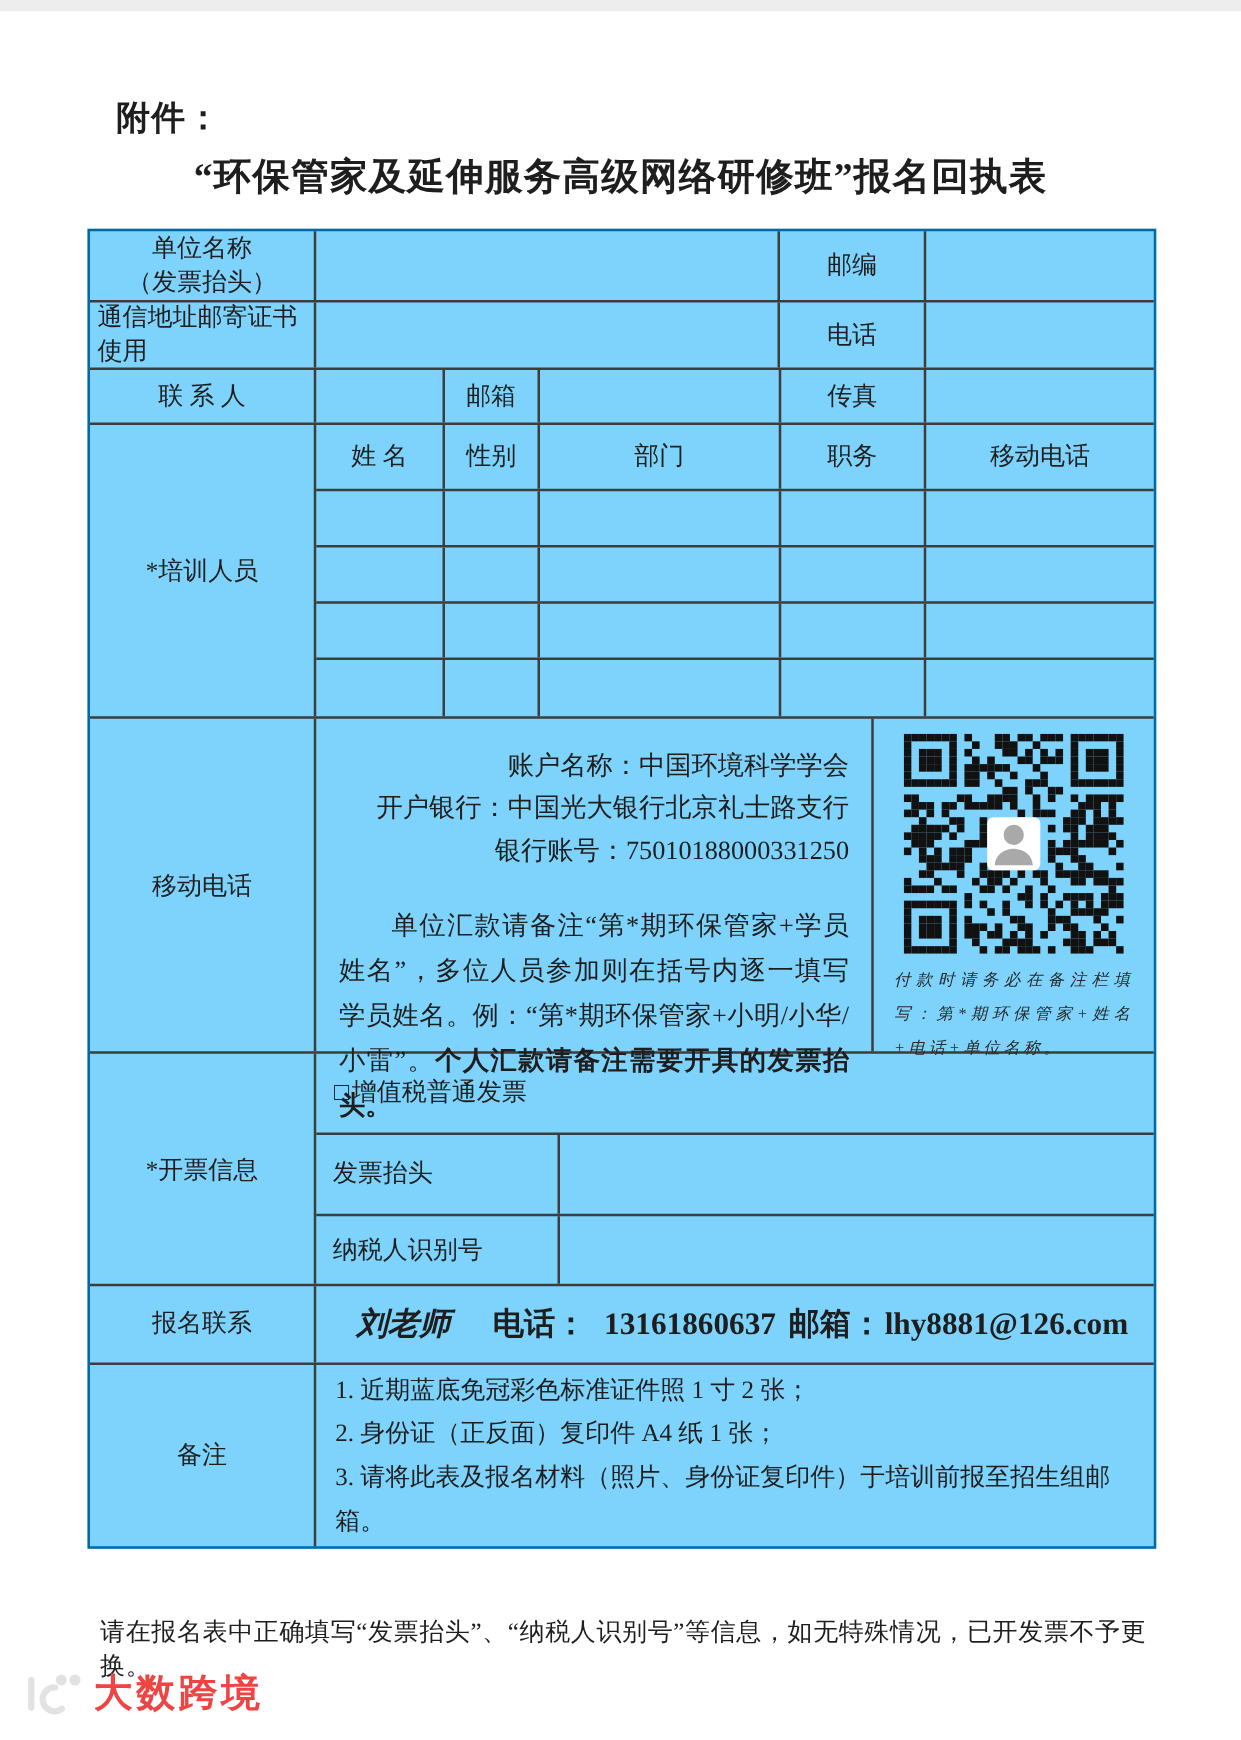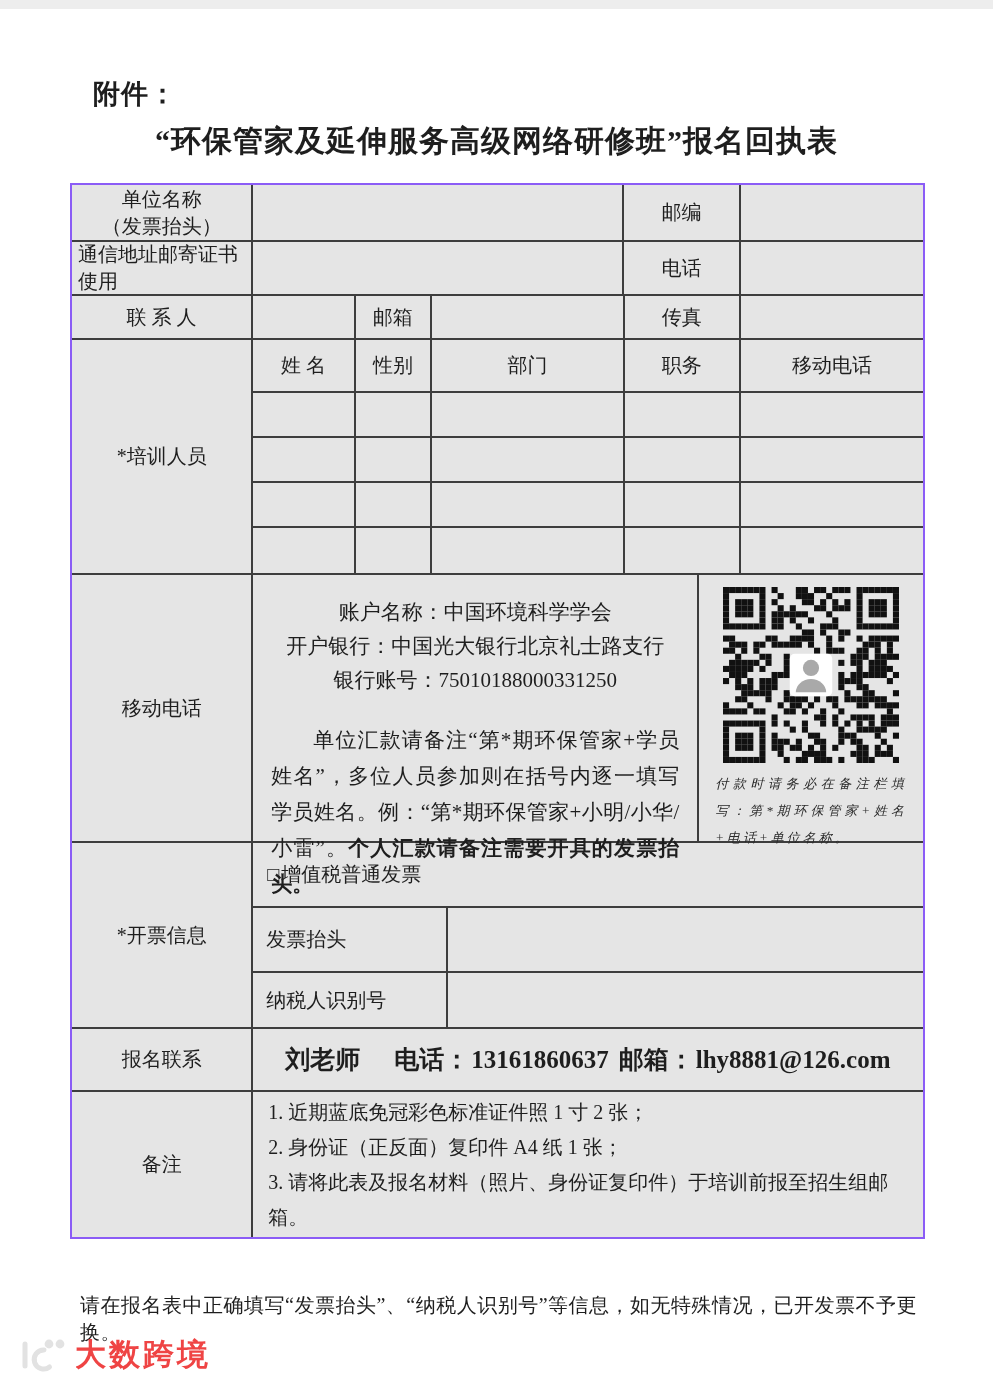--- a/index.html
+++ b/index.html
@@ -5,21 +5,21 @@
   html,body{margin:0;padding:0;background:#fff;}
   *{box-sizing:border-box;}
   .page{
     position:relative;width:993px;height:1392px;background:#ffffff;
     font-family:"Liberation Serif","DejaVu Serif",serif;color:#1e1e1e;overflow:hidden;
   }
   .scan-edge{position:absolute;left:0;top:0;width:100%;height:9px;background:#ededed;}
   .attach{position:absolute;left:93px;top:76px;font-size:27px;font-weight:bold;letter-spacing:1px;}
   .title{position:absolute;left:0;right:0;top:121px;text-align:center;font-size:30px;font-weight:bold;letter-spacing:1px;}
 
-  .formtable{position:absolute;left:70px;top:183px;width:855px;border:2px solid #8b5cf6;background:#e5e5e5;}
+  .formtable{position:absolute;left:70px;top:183px;width:855px;border:2px solid #0369a1;background:#7dd3fc;}
   .row{display:flex;border-bottom:2px solid #3d3d3d;}
   .row:last-child,.norowborder{border-bottom:none;}
   .cell{border-right:2px solid #3d3d3d;display:flex;align-items:center;justify-content:center;
         font-size:20px;line-height:1.35;text-align:center;padding:2px 4px;}
   .cell:last-child{border-right:none;}
   .h57{height:57px}.h54{height:54px}.h44{height:44px}.h53{height:53px}.h45{height:45px}.h65{height:65px}.h63{height:63px}.h145{height:145px}
 
   .w-a{width:21.3%}.w-val{width:43.6%}.w-e{width:13.7%}.w-f{width:21.4%}
   .w-b{width:12.05%}.w-c{width:9.0%}.w-d{width:22.65%}
 
@@ -27,37 +27,37 @@
 
   .block{display:flex;border-bottom:2px solid #3d3d3d;}
   .block:last-child{border-bottom:none;}
   .block-label{width:21.3%;border-right:2px solid #3d3d3d;display:flex;align-items:center;
                justify-content:center;font-size:20px;text-align:center;}
   .block-body{flex:1;display:flex;flex-direction:column;}
   .block-body .row:last-child{border-bottom:none;}
 
   .tw-name{width:15.3%}.tw-sex{width:11.45%}.tw-dept{width:28.7%}.tw-duty{width:17.4%}.tw-mobile{flex:1}
 
-  .rem-main{width:66.6%;flex-direction:column;align-items:center;justify-content:flex-start;
+  .rem-main{width:66.6%;flex-direction:column;align-items:flex-end;justify-content:flex-start;
             text-align:left;padding:20px 18px 0 18px;font-size:21px;}
   .rem-line{line-height:34px;}
   .rem-para{margin:25px 0 0 0;line-height:36px;text-align:justify;text-indent:2em;}
   .rem-para b{font-weight:bold;}
   .rem-qr{flex:1;flex-direction:column;align-items:center;justify-content:flex-start;padding-top:12px;}
   .qr-caption{margin-top:7px;padding:0 12px;font-size:13px;font-style:italic;letter-spacing:3px;
               line-height:27px;text-align:justify;color:#2a2a2a;}
 
   .inv-field{width:29.1%;justify-content:flex-start;text-align:left;padding-left:13px;}
   .inv-value{flex:1;justify-content:flex-start;text-align:left;padding-left:14px;}
   .chk{display:inline-block;margin-right:2px;}
 
   .reg-value{flex:1;justify-content:flex-start;text-align:left;padding-left:32px;
              font-size:25px;font-weight:bold;}
   .reg-value span{margin-right:10px;}
-  .reg-name{margin-right:34px !important;}
+  .reg-name{margin-right:34px !important;font-style:italic;}
 
   .remarks-value{flex:1;flex-direction:column;align-items:flex-start;justify-content:center;
                  text-align:left;padding-left:15px;font-size:20px;}
   .remarks-value p{margin:0;line-height:35px;}
 
   .footer-note{position:absolute;left:80px;top:1292px;width:860px;font-size:20px;letter-spacing:.5px;}
 
   .watermark{position:absolute;left:20px;top:1334px;display:flex;align-items:center;gap:9px;
              color:#ef4444;font-family:"Liberation Sans","DejaVu Sans",sans-serif;}
   .watermark-text{font-size:31px;font-weight:bold;letter-spacing:3px;}
@@ -582,21 +582,21 @@
           <div class="cell inv-field">纳税人识别号</div>
           <div class="cell inv-value"></div>
         </div>
       </div>
     </div>
 
     <div class="row h63">
       <div class="cell w-a">报名联系</div>
       <div class="cell reg-value">
         <span class="reg-name">刘老师</span>
-        <span style="margin-right:2px;">电话：</span>
+        <span style="margin-right:14px;">电话：</span>
         <span>13161860637</span>
         <span style="margin-right:2px;">邮箱：</span>
         <span>lhy8881@126.com</span>
       </div>
     </div>
 
     <div class="row h145">
       <div class="cell w-a">备注</div>
       <div class="cell remarks-value">
         <p>1. 近期蓝底免冠彩色标准证件照 1 寸 2 张；</p>

